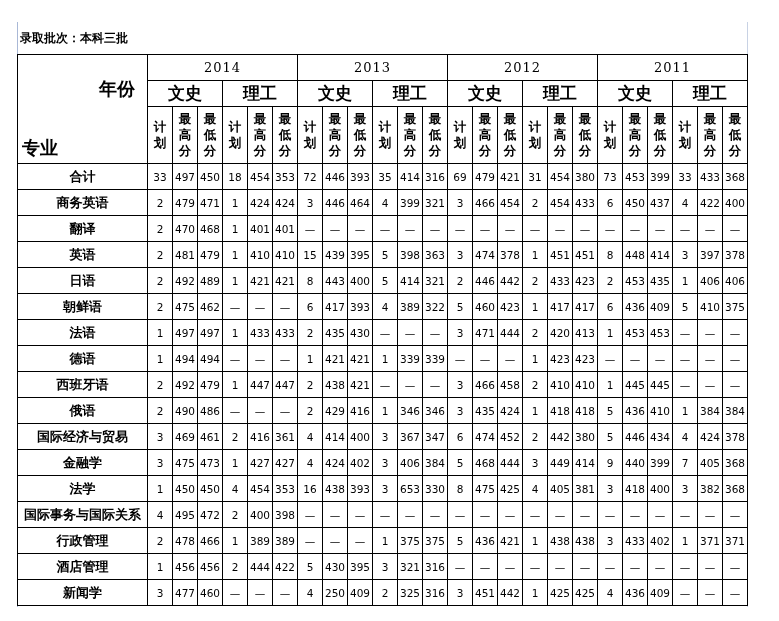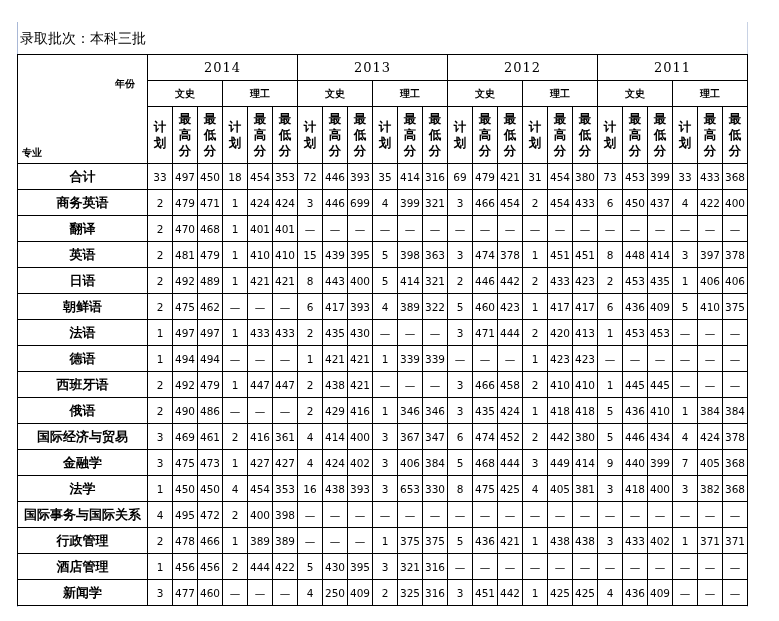--- a/index.html
+++ b/index.html
@@ -1,30 +1,30 @@
 <!DOCTYPE html>
 <html><head>
   <meta charset="utf-8">
   <style>
     html, body { margin: 0; padding: 0; background: #ffffff; }
     body { width: 779px; height: 621px; position: relative; overflow: hidden;
            font-family: "DejaVu Sans", sans-serif; color: #000; }
     .leftline { position: absolute; left: 17px; top: 22px; width: 1px; height: 585px; background: #a9b8d6; }
     .rightline { position: absolute; left: 747px; top: 22px; width: 1px; height: 585px; background: #c8d2e4; }
-    .title { position: absolute; left: 20px; top: 30px; font-size: 14px; font-weight: normal;
+    .title { position: absolute; left: 20px; top: 30px; font-size: 12px; font-weight: bold;
              font-family: "DejaVu Serif", serif; letter-spacing: 0px; }
     table.grid { position: absolute; left: 17px; top: 54px; border-collapse: collapse; table-layout: fixed; }
     table.grid td { border: 1px solid #000; padding: 0; text-align: center; vertical-align: middle;
                     font-family: "Liberation Sans", sans-serif; font-size: 11.5px; height: 25px; }
     table.grid td.num { font-family: "DejaVu Sans", sans-serif; font-size: 10.5px; }
     table.grid td.name { font-weight: bold; font-family: Liberation Serif, serif; font-size: 13px; }
     table.grid td.year { font-weight: normal; font-family: "DejaVu Serif", serif; font-size: 13px; height: 25px; letter-spacing: 1px; }
-    table.grid td.cat { font-weight: bold; font-family: Liberation Sans, sans-serif; font-size: 10px; height: 25px; }
+    table.grid td.cat { font-weight: bold; font-family: Liberation Sans, sans-serif; font-size: 17px; height: 25px; }
     table.grid td.sub { font-weight: bold; font-family: "DejaVu Serif", serif; font-size: 12.5px; line-height: 16px; height: 56px; }
-    table.grid td.corner { position: relative; font-weight: bold; font-family: "DejaVu Serif", serif; font-size: 10px; }
+    table.grid td.corner { position: relative; font-weight: bold; font-family: "DejaVu Serif", serif; font-size: 18px; }
     .corner-year { position: absolute; right: 12px; top: 22px; }
     .corner-major { position: absolute; left: 4px; bottom: 3px; }
   </style>
 </head>
 <body>
 
 <div class="leftline"></div>
 <div class="rightline"></div>
 
 <div class="title">录取批次：本科三批</div>
@@ -134,21 +134,21 @@
       <tr>
         <td class="name">商务英语</td>
         <td class="num">2</td>
         <td class="num">479</td>
         <td class="num">471</td>
         <td class="num">1</td>
         <td class="num">424</td>
         <td class="num">424</td>
         <td class="num">3</td>
         <td class="num">446</td>
-        <td class="num">699</td>
+        <td class="num">464</td>
         <td class="num">4</td>
         <td class="num">399</td>
         <td class="num">321</td>
         <td class="num">3</td>
         <td class="num">466</td>
         <td class="num">454</td>
         <td class="num">2</td>
         <td class="num">454</td>
         <td class="num">433</td>
         <td class="num">6</td>

